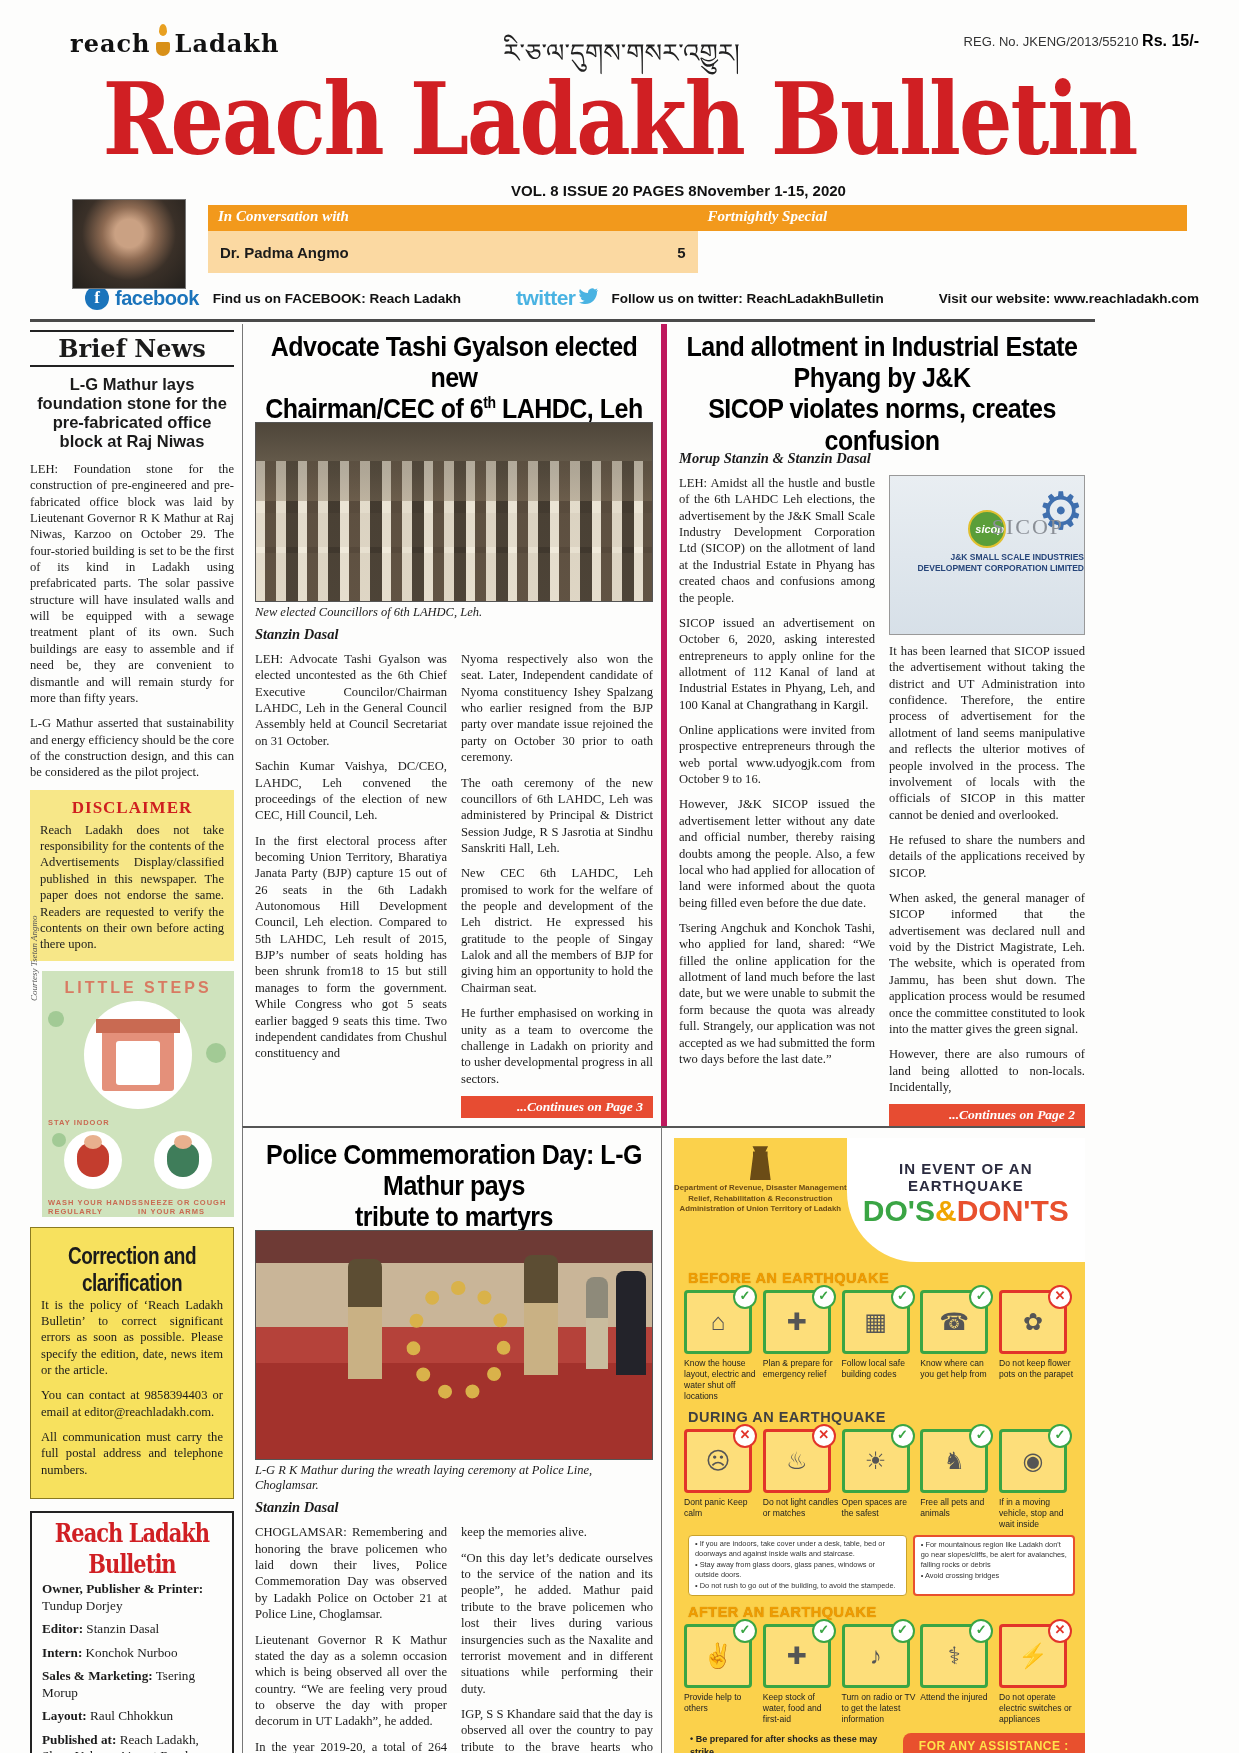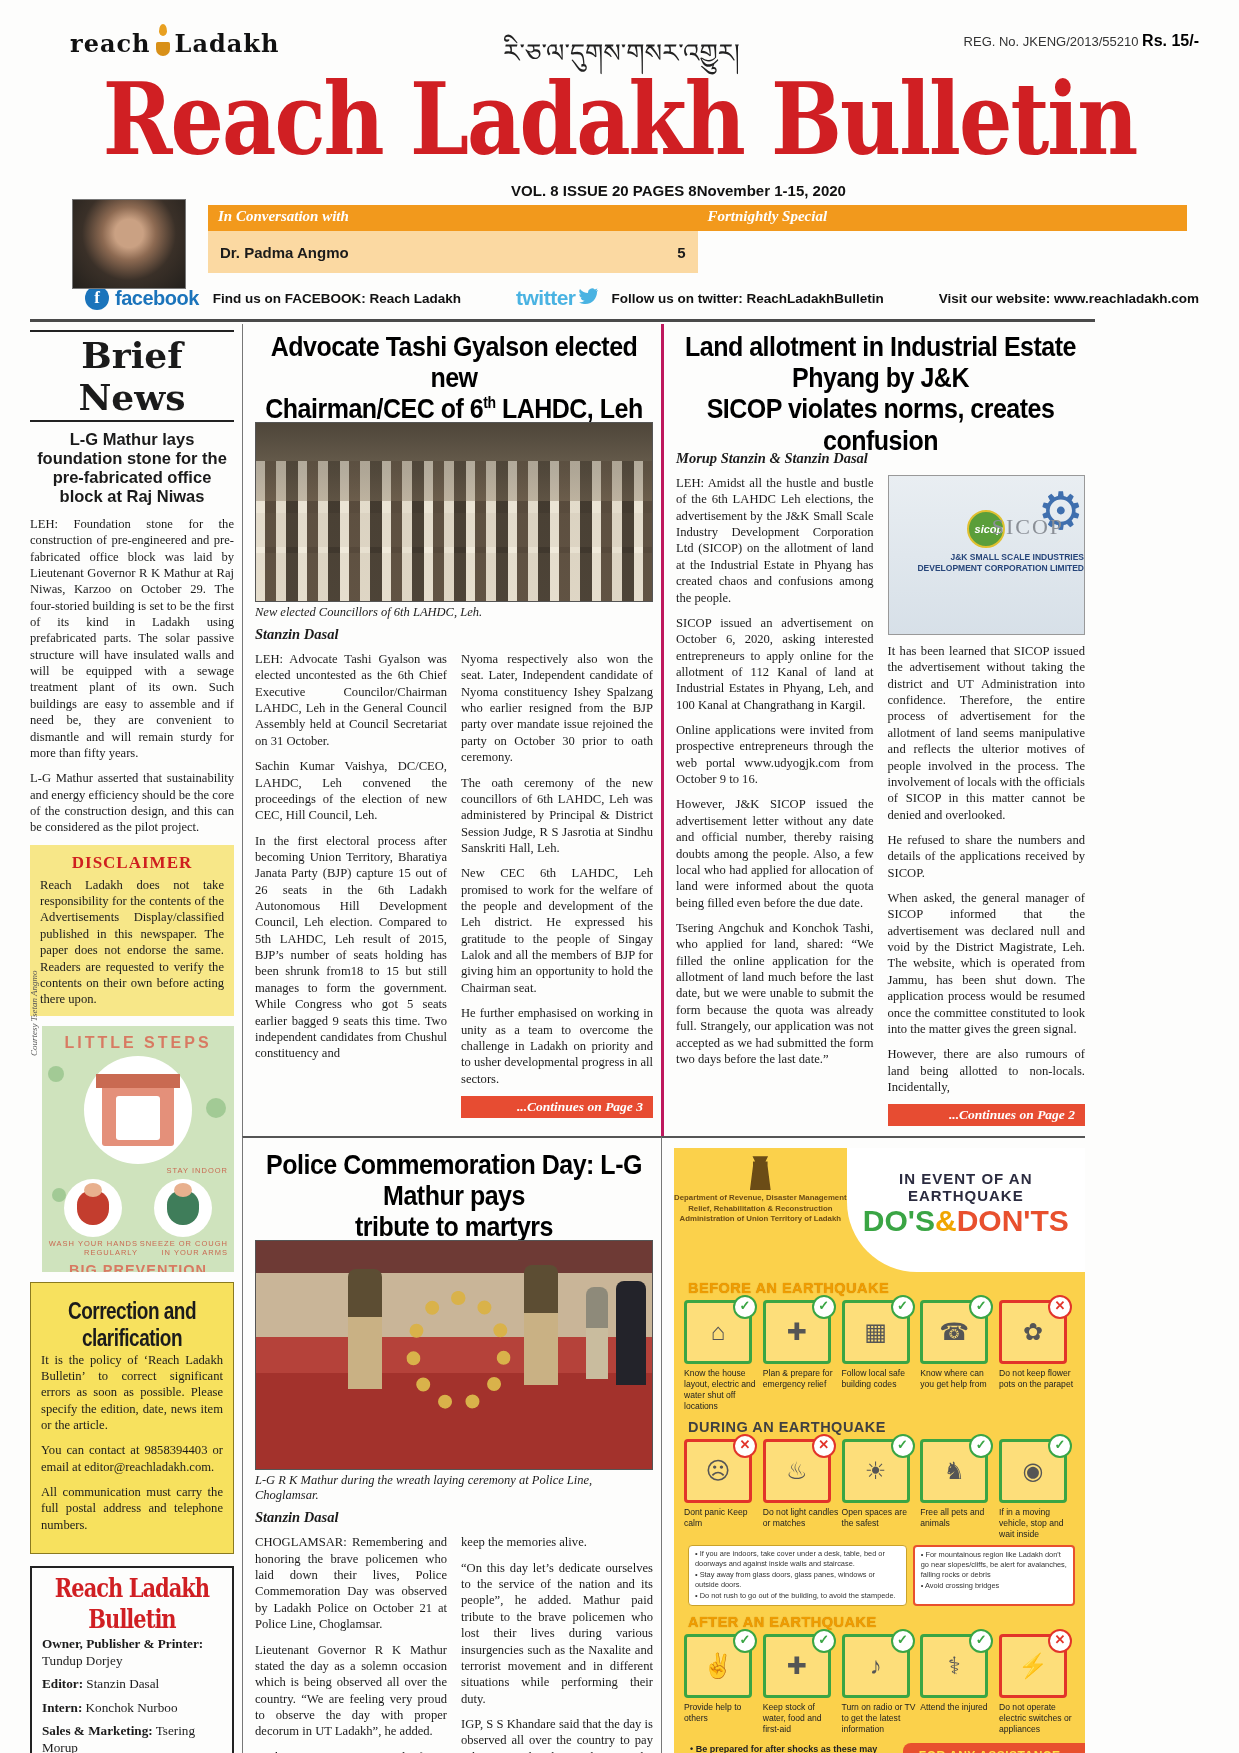--- a/index.html
+++ b/index.html
@@ -38,39 +38,39 @@
   .soc-txt{font-weight:bold;font-size:13.5px;color:#111}
   .tw-word{color:#4ab3e2;font-weight:bold;font-size:21px;letter-spacing:-0.5px;margin-right:4px}
   .tw-bird{color:#4ab3e2;font-size:18px;margin-right:12px}
   .spacer{flex:1}
   .body-rule{height:3px;background:#4a4a4a;margin:6px 0 0 0;width:1065px}
 
   
   .columns{display:grid;grid-template-columns:212px 419px 424px;column-gap:0;margin-top:2px;width:1065px}
   .col-left{grid-row:1/3;grid-column:1;padding:4px 8px 0 0}
   .mid-top{grid-row:1;grid-column:2;border-left:1px solid #777;padding:2px 8px 8px 12px}
-  .right-top{grid-row:1;grid-column:3;border-left:3px solid #be185d;padding:2px 0 10px 12px}
+  .right-top{grid-row:1;grid-column:3;border-left:6px solid #be185d;padding:2px 0 0 12px}
   .mid-bot{grid-row:2;grid-column:2;border-left:1px solid #777;border-top:2px solid #555;padding:6px 8px 0 12px}
   .right-bot{grid-row:2;grid-column:3;border-left:1px solid #777;border-top:2px solid #555;padding:8px 0 0 12px}
 
   
   p.body-txt{font-size:12.6px;line-height:1.3;text-align:justify;margin:0 0 9px 0}
   .byline{font-weight:bold;font-style:italic;font-size:14.5px;margin:6px 0 8px 0}
   .caption{font-style:italic;font-size:12.5px;margin:3px 0 2px 0}
   .twocol{display:flex;gap:14px}
   .twocol>div{flex:1;min-width:0}
   .headline{font-family:"Liberation Sans",sans-serif;font-weight:bold;text-align:center;
             font-size:25px;line-height:1.12;letter-spacing:-0.5px;margin:4px 0 8px 0;color:#000;
             transform:scaleY(1.12);transform-origin:top center}
   .headline sup{font-size:14px}
   .continues{background:#e74c32;color:#fff;font-weight:bold;font-style:italic;font-size:13.5px;
              text-align:right;padding:3px 10px;margin-top:4px}
 
   
-  .brief-hd{font-family:"DejaVu Serif",serif;font-weight:bold;font-size:36px;text-align:center;
+  .brief-hd{font-family:"DejaVu Serif",serif;font-weight:bold;font-size:24px;text-align:center;
             border-top:2px solid #222;border-bottom:2px solid #222;padding:2px 0;margin:2px 0 8px 0}
   .brief-sub{font-family:"Liberation Sans",sans-serif;font-weight:bold;font-size:16.5px;line-height:1.15;
              text-align:center;margin:4px 0 10px 0}
   .yellow-box{background:#f7e788;padding:8px 10px;margin:8px 0}
   .yellow-box .ttl{color:#cf1f1f;font-weight:bold;font-family:"Liberation Serif",serif;font-size:17px;
                    text-align:center;letter-spacing:1px;margin-bottom:4px}
   .corr-box{background:#f7e15e;border:1px solid #8a7a20;padding:20px 10px;margin:10px 0}
   .corr-box .ttl{font-family:"Liberation Sans",sans-serif;font-weight:bold;font-size:19px;text-align:center;
                  letter-spacing:-0.5px;margin-bottom:5px;transform:scaleY(1.25)}
   
@@ -79,21 +79,21 @@
             font-style:italic;font-size:9px;color:#555;white-space:nowrap}
   .poster{background:#cfe3bd;padding:8px 6px 0 6px;height:238px;position:relative;overflow:hidden}
   .poster .spl{position:absolute;border-radius:50%;background:#8fbf85;opacity:.7}
   .poster .ttl{text-align:center;color:#d87a62;font-family:"Liberation Sans",sans-serif;font-weight:bold;
                font-size:16px;letter-spacing:3px}
   .poster .circle{background:#fff;border-radius:50%;margin:4px auto 0;position:relative}
   .big-c{width:108px;height:108px}
   .bld{position:absolute;left:18px;top:18px;width:72px;height:72px;background:#e4907a;border-radius:3px}
   .bld:before{content:"";position:absolute;left:-6px;top:0;width:84px;height:14px;background:#c96a52}
   .bld:after{content:"";position:absolute;left:14px;top:22px;width:44px;height:44px;background:#fff;border-radius:3px}
-  .small-lab{text-align:right;color:#c96a52;font-family:"Liberation Sans",sans-serif;font-weight:normal;font-size:7.5px;letter-spacing:1px;margin-top:2px}
+  .small-lab{text-align:left;color:#c96a52;font-family:"Liberation Sans",sans-serif;font-weight:bold;font-size:7.5px;letter-spacing:1px;margin-top:9px}
   .pair{display:flex;justify-content:space-around;margin-top:4px}
   .sm-c{width:58px;height:58px;background:#fff;border-radius:50%;position:relative;margin:0 auto}
   .kid{position:absolute;left:13px;top:12px;width:32px;height:34px;background:#c33d2e;border-radius:40% 40% 48% 48%}
   .kid:before{content:"";position:absolute;left:7px;top:-8px;width:18px;height:14px;background:#e8b08e;border-radius:50%}
   .kid.g{background:#3f7d5a}
   .big-prev{text-align:center;color:#d87a62;font-family:"Liberation Sans",sans-serif;font-weight:bold;font-size:14.5px;letter-spacing:1px;margin-top:5px}
   
   .imprint{border:2px solid #222;padding:8px 10px;margin:12px 0 0 0}
   .imprint .ttl{font-family:"DejaVu Serif",serif;font-weight:bold;color:#d01f23;font-size:21px;text-align:center;
                 letter-spacing:-1px;margin:2px 0 8px 0;transform:scaleY(1.25)}

